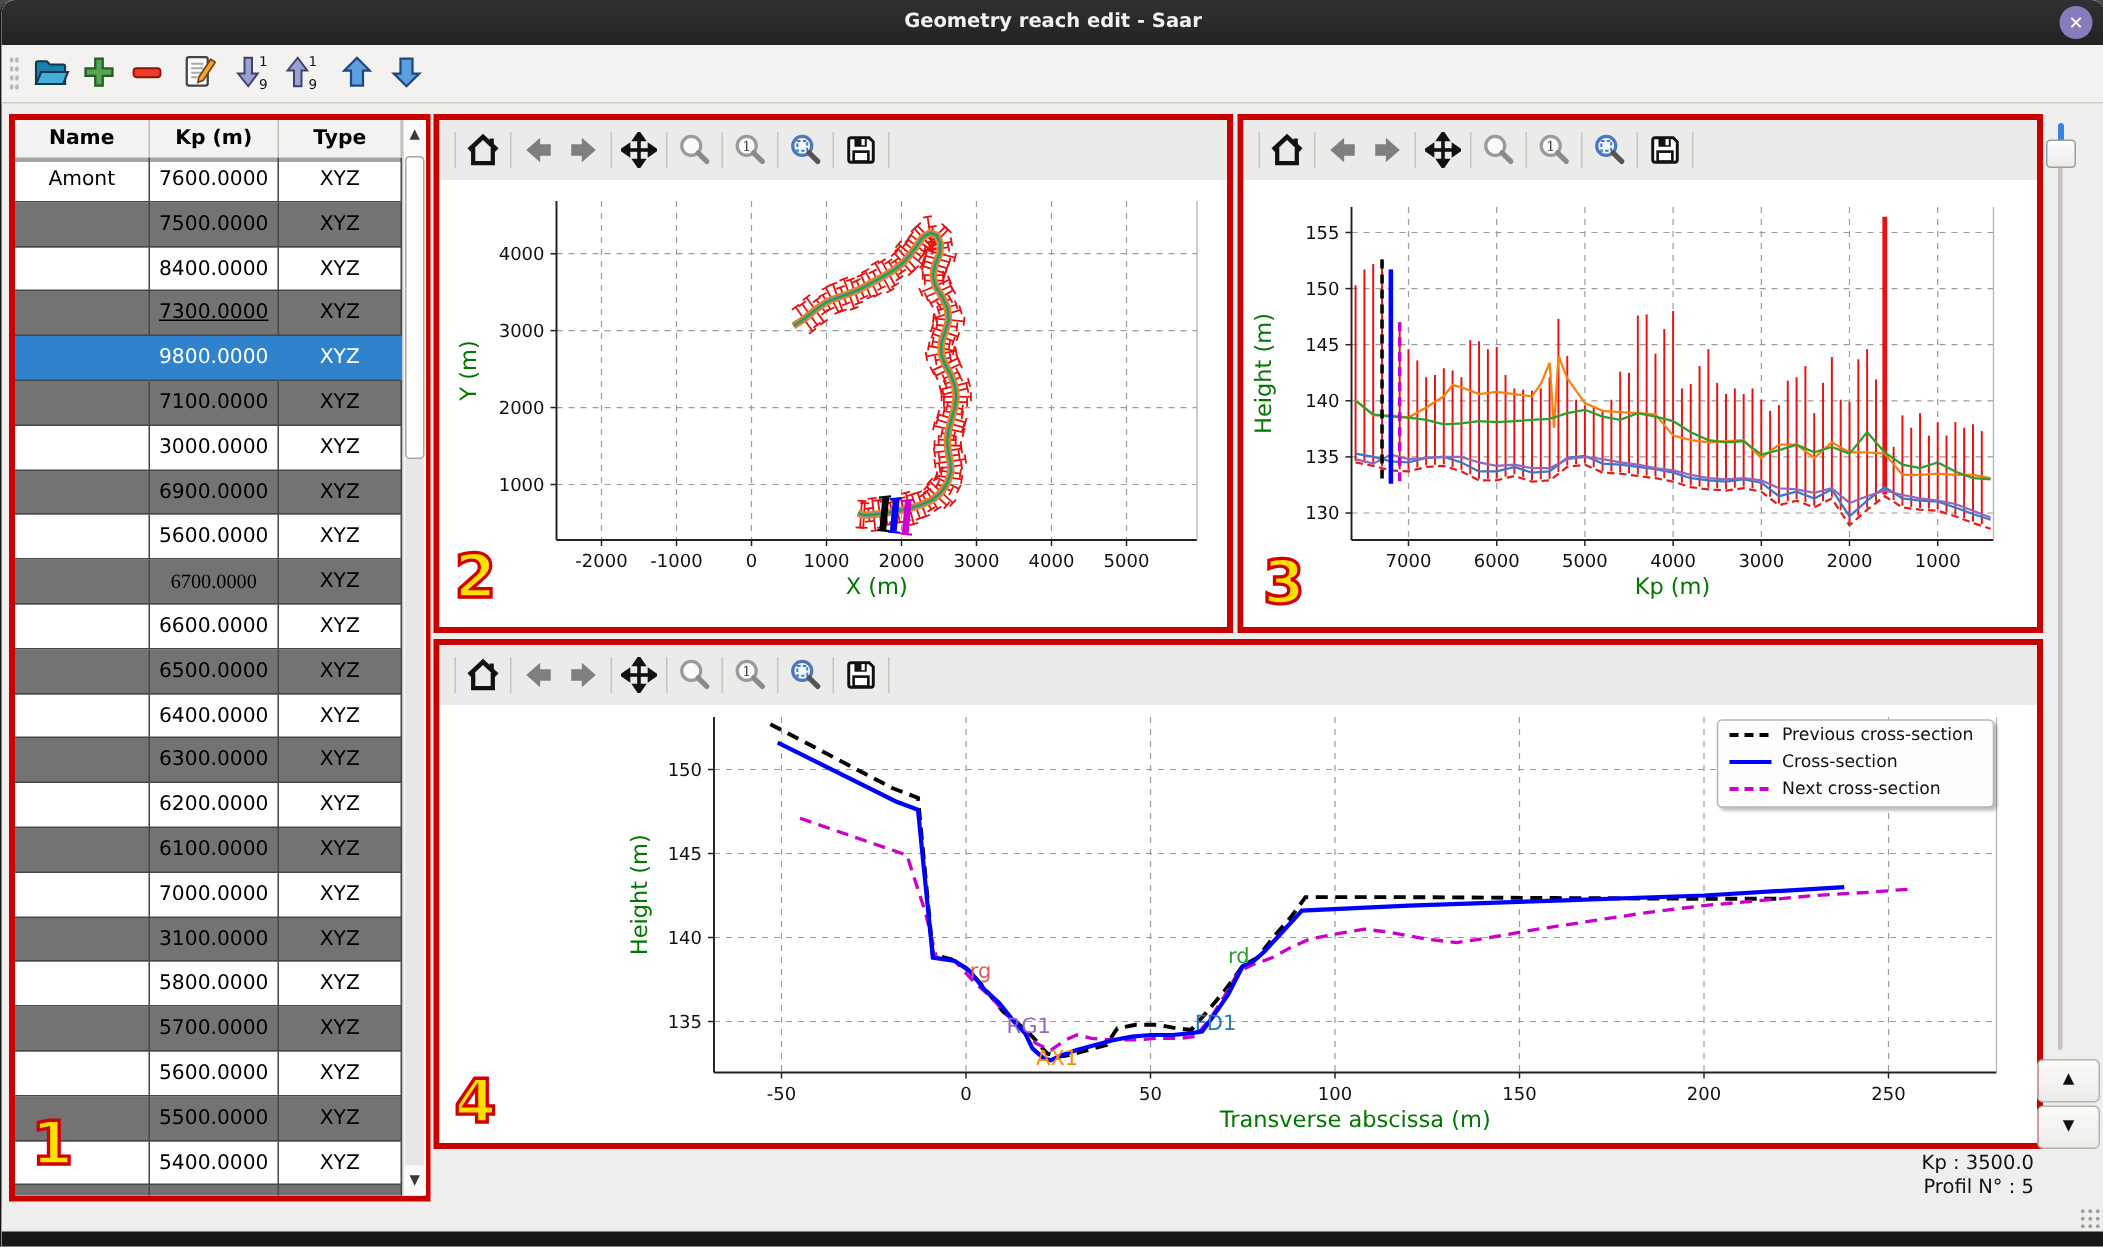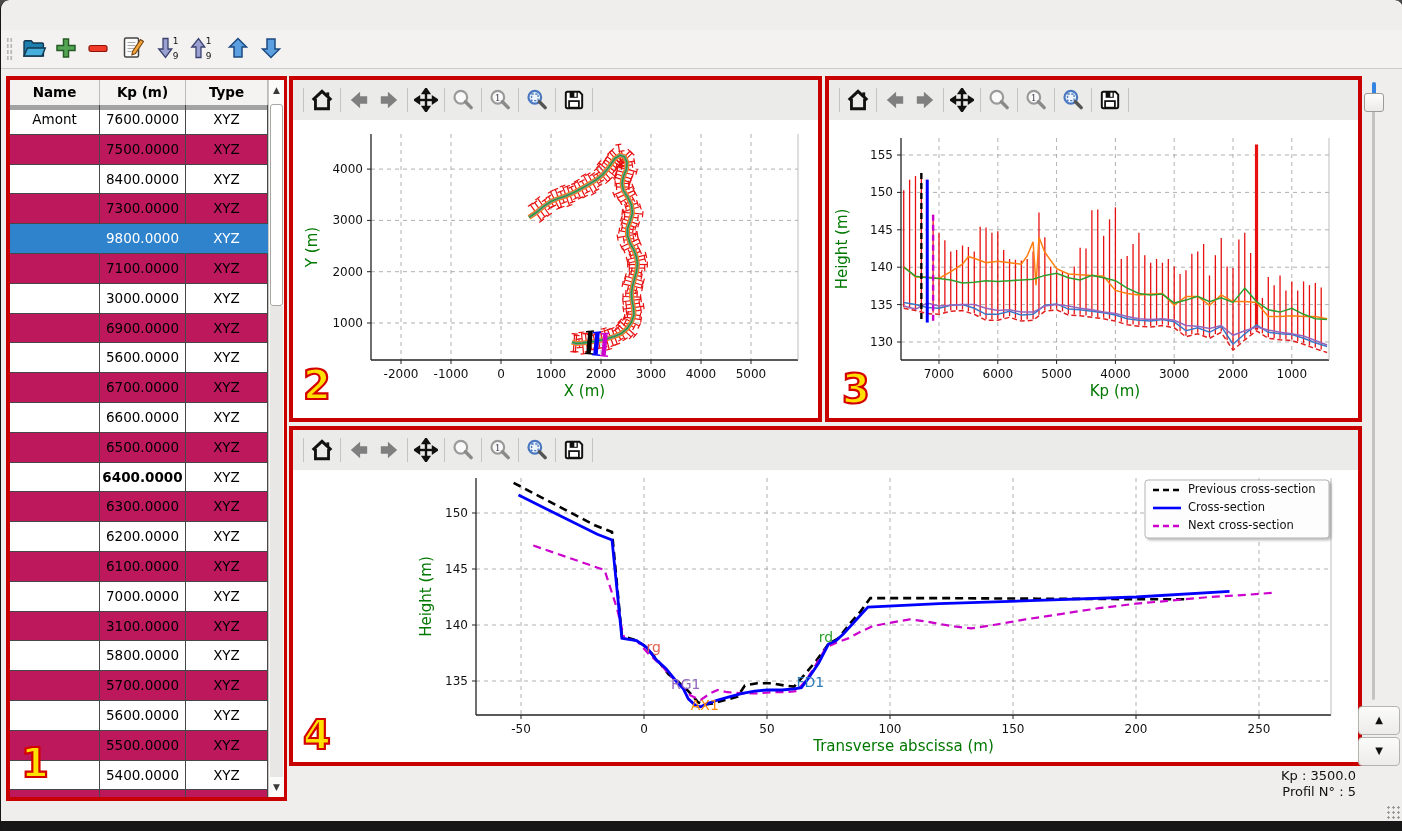--- a/index.html
+++ b/index.html
@@ -18,27 +18,27 @@
   .tb-btn svg{width:26px;height:26px;}
   
   .panel{position:absolute;border:4px solid #c80000;background:#ebebe9;box-sizing:border-box;}
   .plot-toolbar{position:relative;height:40px;background:#ebebe9;white-space:nowrap;}
   .pt-btn{display:inline-block;vertical-align:top;margin-top:6px;width:30px;height:28px;border:none;background:transparent;padding:2px;cursor:pointer;}
   .pt-btn svg{width:24px;height:24px;}
   .pt-sep{display:inline-block;vertical-align:top;margin:8px 3px 0 3px;width:1px;height:24px;background:#c6c4c1;}
   .plot-area{position:absolute;left:0;right:0;bottom:0;background:#fff;}
   
   .tablewrap{position:absolute;inset:0;background:#fff;font-size:13.5px;}
-  .thead{position:absolute;top:0;left:0;height:25px;display:flex;background:#f4f3f2;border-bottom:5px solid #a3a3a3;font-weight:bold;}
+  .thead{position:absolute;top:0;left:0;height:25px;display:flex;background:#f4f3f2;border-bottom:3px solid #a3a3a3;font-weight:bold;}
   .th{box-sizing:border-box;border-right:1px solid #bdbbb8;text-align:center;line-height:24px;}
   .tbody{position:absolute;top:25px;bottom:0;left:0;overflow:hidden;}
   .tr{display:flex;height:29.8px;box-sizing:border-box;}
   .td{box-sizing:border-box;border-right:1px solid #474747;border-bottom:1px solid #474747;
       text-align:center;line-height:29px;overflow:hidden;}
-  .tr.alt{background:#be185d;justify-content:flex-end;}
+  .tr.alt{background:#737373;justify-content:flex-end;}
   .tr.sel{background:#2f83cc;color:#fff;}
   .tr.sel .td{border-right-color:#2f83cc;}
   
   .tsb{position:absolute;top:0;bottom:0;background:#fbfbfa;border-left:1px solid #c9c7c4;}
   .tsb-up,.tsb-down{position:absolute;left:0;right:0;height:20px;color:#3a3a3a;font-size:9px;text-align:center;line-height:20px;cursor:pointer;}
   .tsb-down{bottom:0;}
   .tsb-thumb{position:absolute;left:1px;right:1px;top:24px;height:200px;background:#ffffff;border:1px solid #a8a6a3;border-radius:3px;cursor:pointer;}
   .tsb-trough{position:absolute;left:1px;right:1px;top:226px;bottom:20px;background:#e8e7e5;}
   
   .badge{position:absolute;z-index:6;font:bold 40px "DejaVu Sans",sans-serif;color:#ffe000;
@@ -54,20 +54,24 @@
   .status{position:absolute;right:47px;top:768px;text-align:right;font-size:13px;color:#111;line-height:16px;}
   .bottomstrip{position:absolute;left:0;right:0;bottom:0;height:10px;background:#171717;}
   .grip{position:absolute;right:3px;bottom:12px;width:14px;height:14px;
         background-image:radial-gradient(#9a9895 1px, transparent 1.1px);background-size:5px 5px;}
 </style>
 </head>
 <body>
 
 <div id="window">
 
+  <div class="titlebar">
+    <span>Geometry reach edit - Saar</span>
+    <span class="closebtn">✕</span>
+  </div>
 
   <div class="toolbar">
     <span class="tb-handle"></span>
     <button class="tb-btn" style="left:18px"><svg viewBox="0 0 26 26">
           <path d="M3 21 V7 a1.2 1.2 0 0 1 1.2-1.2 h6 l2 2.2 h9 a1.2 1.2 0 0 1 1.2 1.2 V21 z" fill="#1d7fae" stroke="#12384f" stroke-width="1.4"></path>
           <path d="M3 21 l3.5-8 h17.8 l-3.2 8 z" fill="#45aeda" stroke="#12384f" stroke-width="1.4"></path>
         </svg></button>
     <button class="tb-btn" style="left:50px"><svg viewBox="0 0 26 26">
           <path d="M10.5 4 h5 v6.5 H22 v5 h-6.5 V22 h-5 v-6.5 H4 v-5 h6.5 z" fill="#55a555" stroke="#255c25" stroke-width="1.5"></path>
         </svg></button>
@@ -115,21 +119,21 @@
             <div class="td" style="width: 86px;">7500.0000</div>
             <div class="td" style="width: 82px;">XYZ</div>
           </div>
           <div class="tr">
             <div class="td" style="width: 90px;"></div>
             <div class="td" style="width: 86px;">8400.0000</div>
             <div class="td" style="width: 82px;">XYZ</div>
           </div>
           <div class="tr alt">
             <div class="td" style="width: 90px;"></div>
-            <div class="td" style="width: 86px;">7300.0000</div>
+            <div class="td" style="width: 86px; text-decoration: underline;">7300.0000</div>
             <div class="td" style="width: 82px;">XYZ</div>
           </div>
           <div class="tr sel">
             <div class="td" style="width: 90px;"></div>
             <div class="td" style="width: 86px;">9800.0000</div>
             <div class="td" style="width: 82px;">XYZ</div>
           </div>
           <div class="tr alt">
             <div class="td" style="width: 90px;"></div>
             <div class="td" style="width: 86px;">7100.0000</div>
@@ -145,36 +149,36 @@
             <div class="td" style="width: 86px;">6900.0000</div>
             <div class="td" style="width: 82px;">XYZ</div>
           </div>
           <div class="tr">
             <div class="td" style="width: 90px;"></div>
             <div class="td" style="width: 86px;">5600.0000</div>
             <div class="td" style="width: 82px;">XYZ</div>
           </div>
           <div class="tr alt">
             <div class="td" style="width: 90px;"></div>
-            <div class="td" style="width: 86px;">6700.0000</div>
+            <div class="td" style="width: 86px; font-family: Liberation Serif, serif;">6700.0000</div>
             <div class="td" style="width: 82px;">XYZ</div>
           </div>
           <div class="tr">
             <div class="td" style="width: 90px;"></div>
             <div class="td" style="width: 86px;">6600.0000</div>
             <div class="td" style="width: 82px;">XYZ</div>
           </div>
           <div class="tr alt">
             <div class="td" style="width: 90px;"></div>
             <div class="td" style="width: 86px;">6500.0000</div>
             <div class="td" style="width: 82px;">XYZ</div>
           </div>
           <div class="tr">
             <div class="td" style="width: 90px;"></div>
-            <div class="td" style="width: 86px; font-weight: bold;">6400.0000</div>
+            <div class="td" style="width: 86px;">6400.0000</div>
             <div class="td" style="width: 82px;">XYZ</div>
           </div>
           <div class="tr alt">
             <div class="td" style="width: 90px;"></div>
             <div class="td" style="width: 86px;">6300.0000</div>
             <div class="td" style="width: 82px;">XYZ</div>
           </div>
           <div class="tr">
             <div class="td" style="width: 90px;"></div>
             <div class="td" style="width: 86px;">6200.0000</div>

